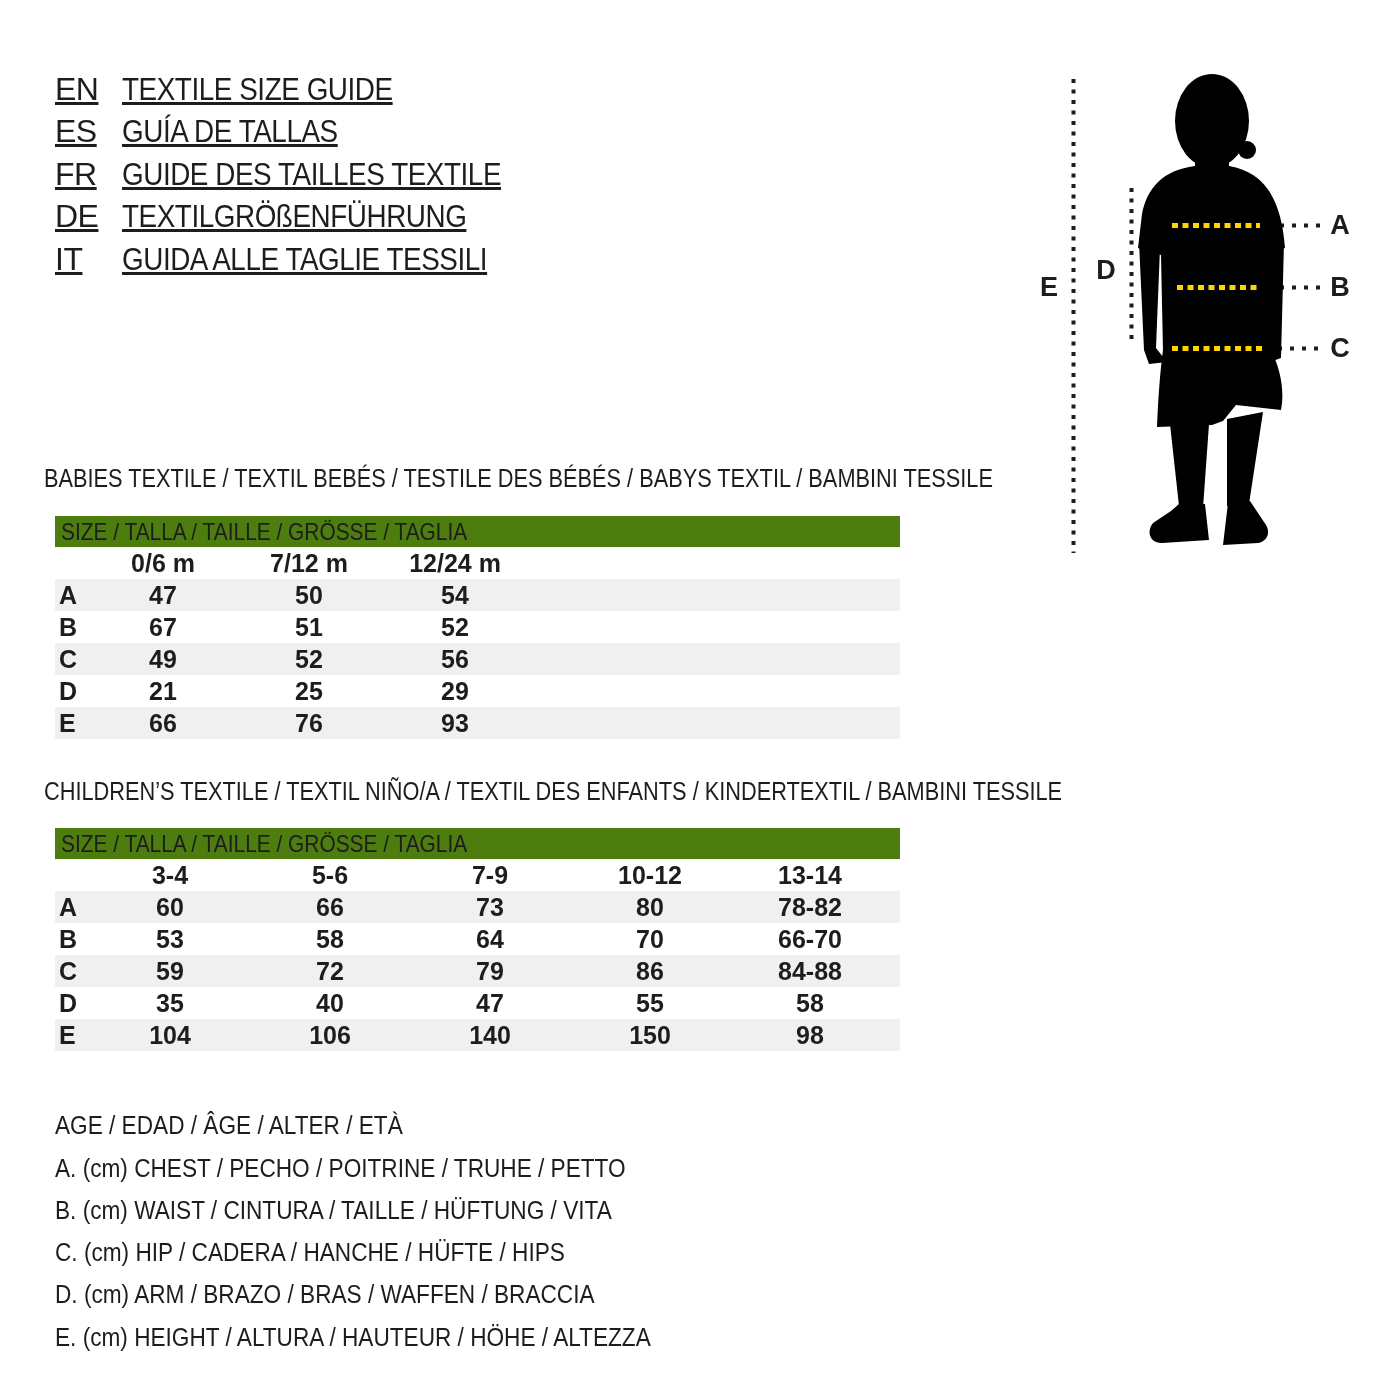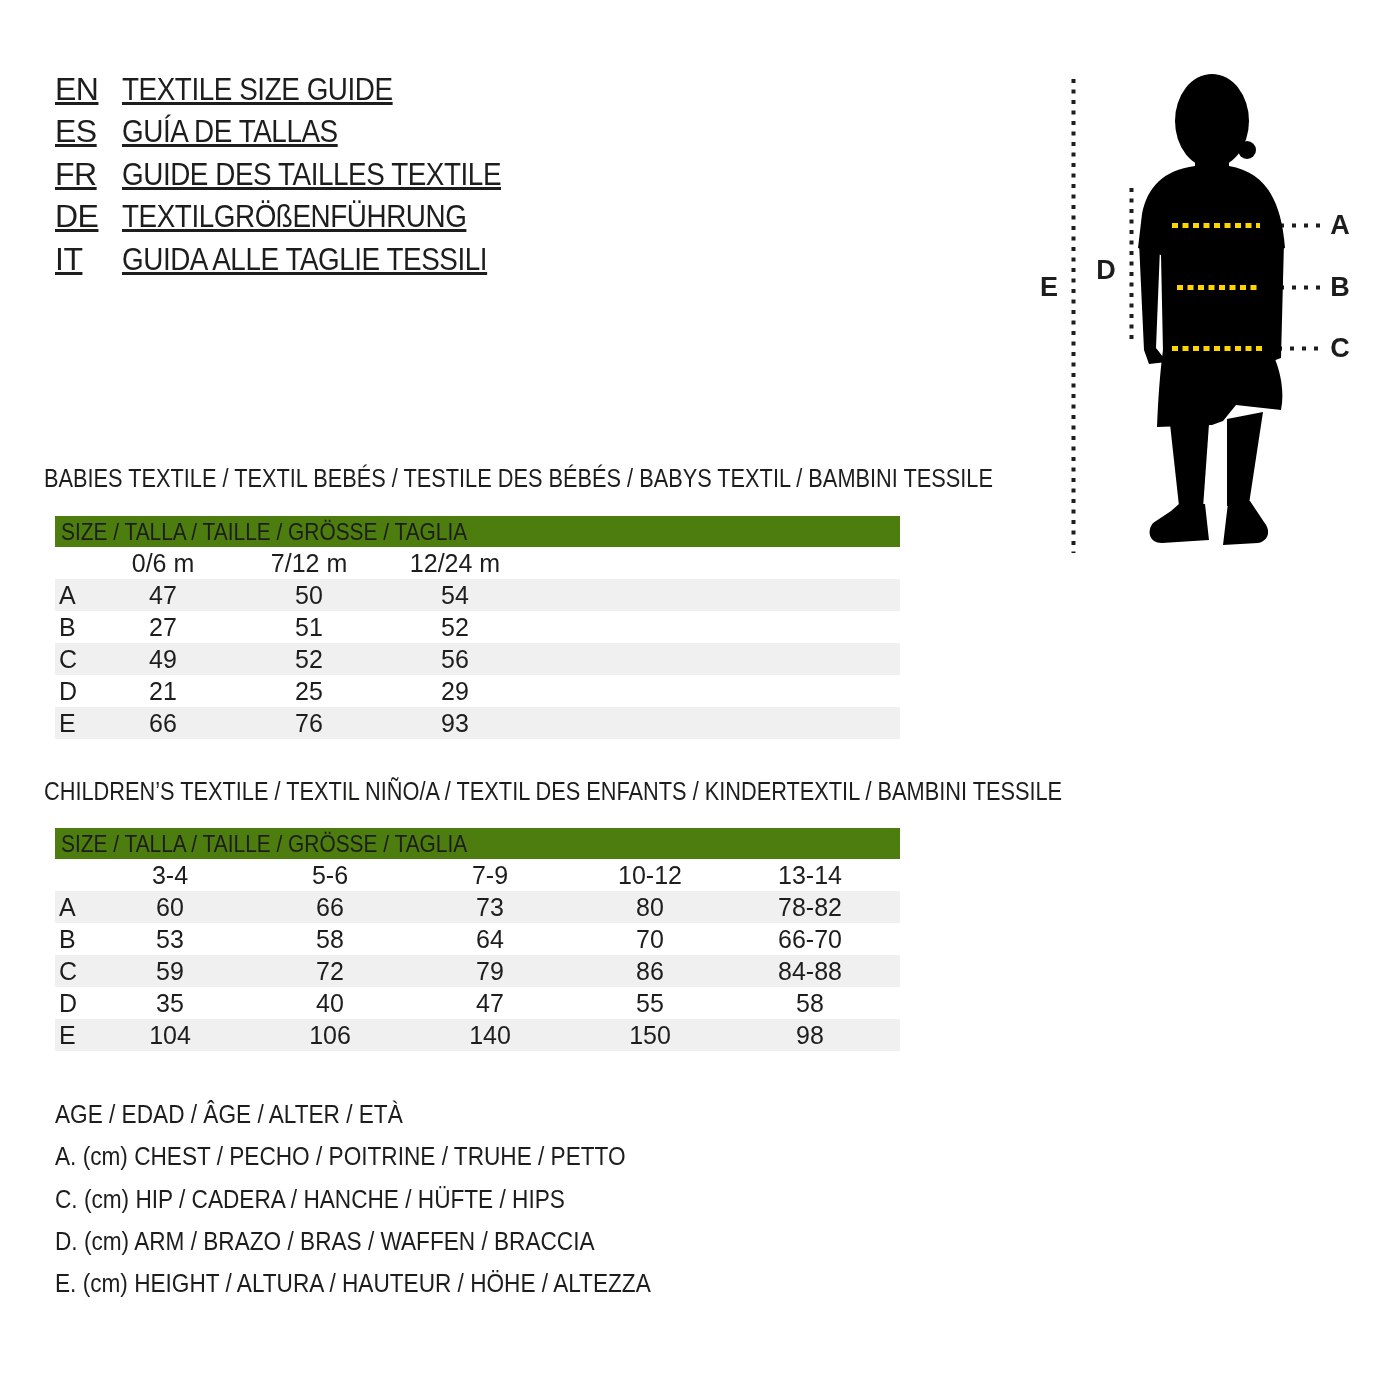--- a/index.html
+++ b/index.html
@@ -20,30 +20,30 @@
                      font-size:25px; white-space:nowrap; }
   .heading-babies { top:462px; }
   .heading-children { top:775px; }
 
   
   .size-table { position:absolute; left:55px; width:845px; }
   .babies-table { top:516px; }
   .children-table { top:828px; }
   .size-bar { height:31px; background:#4d7c0f; display:flex; align-items:center;
               font-size:24px; padding-left:6px; }
-  .chead, .trow { height:32px; align-items:center; }
+  .chead, .trow { height:32px; align-items:center;font-weight:bold; }
   .babies-table .chead, .babies-table .trow { display:grid; grid-template-columns:35px 146px 146px 146px; }
   .children-table .chead, .children-table .trow { display:grid; grid-template-columns:35px 160px 160px 160px 160px 160px; }
   .tbody > .trow:nth-of-type(odd) { background:#f0f0f0; }
   .rlabel { padding-left:4px; font-size:25px; }
   .cell.num { text-align:center; font-size:25px; }
 
   
   .legend { position:absolute; left:55px; top:1099px; }
-  .legend-row { height:42.3px; display:flex; align-items:flex-start; font-size:26px; white-space:nowrap; }
+  .legend-row { height:42.3px; display:flex; align-items:flex-end; font-size:26px; white-space:nowrap; }
 
   
   .figure-svg { position:absolute; left:1020px; top:60px; width:380px; height:510px; }
   .fig-label { font-size:27px; font-weight:bold; fill:#1d1d1b;
                font-family:"Liberation Sans", sans-serif; }
 </style>
 </head>
 <body>
 
 <div class="canvas">
@@ -94,21 +94,21 @@
 
         <div class="trow">
           <div class="rlabel">A</div>
         <div class="cell num">47</div>
           <div class="cell num">50</div>
           <div class="cell num">54</div>
         </div>
 
         <div class="trow">
           <div class="rlabel">B</div>
-        <div class="cell num">27</div>
+        <div class="cell num">67</div>
           <div class="cell num">51</div>
           <div class="cell num">52</div>
         </div>
 
         <div class="trow">
           <div class="rlabel">C</div>
         <div class="cell num">49</div>
           <div class="cell num">52</div>
           <div class="cell num">56</div>
         </div>
@@ -197,20 +197,23 @@
   <div class="legend">
     <div class="legend-row">
       <span class="condense">AGE / EDAD / ÂGE / ALTER / ETÀ</span>
     </div>
     <div>
 
         <div class="legend-row">
           <span class="condense">A. (cm) CHEST / PECHO / POITRINE / TRUHE / PETTO</span>
         </div>
 
+        <div class="legend-row">
+          <span class="condense">B. (cm) WAIST / CINTURA / TAILLE / HÜFTUNG / VITA</span>
+        </div>
 
         <div class="legend-row">
           <span class="condense">C. (cm) HIP / CADERA / HANCHE / HÜFTE / HIPS</span>
         </div>
 
         <div class="legend-row">
           <span class="condense">D. (cm) ARM / BRAZO / BRAS / WAFFEN / BRACCIA</span>
         </div>
 
         <div class="legend-row">

